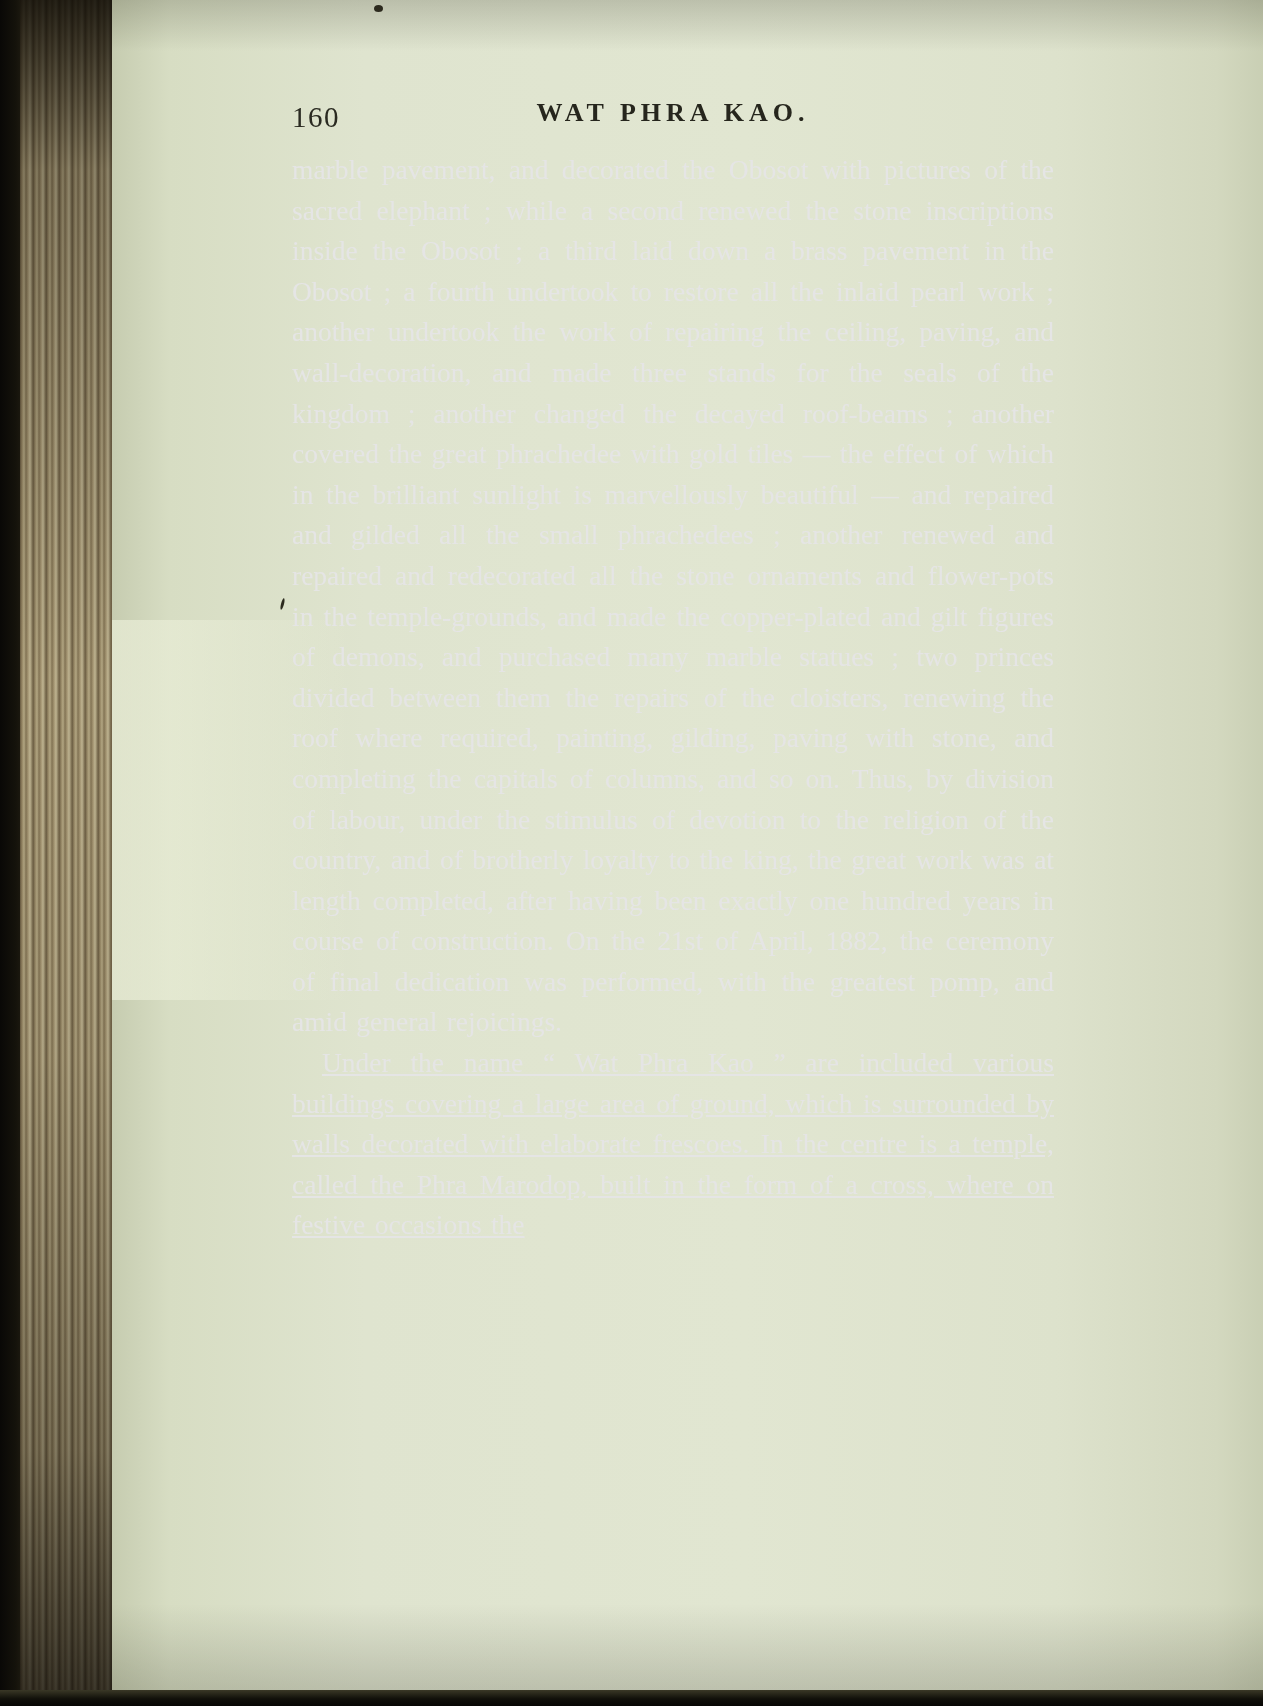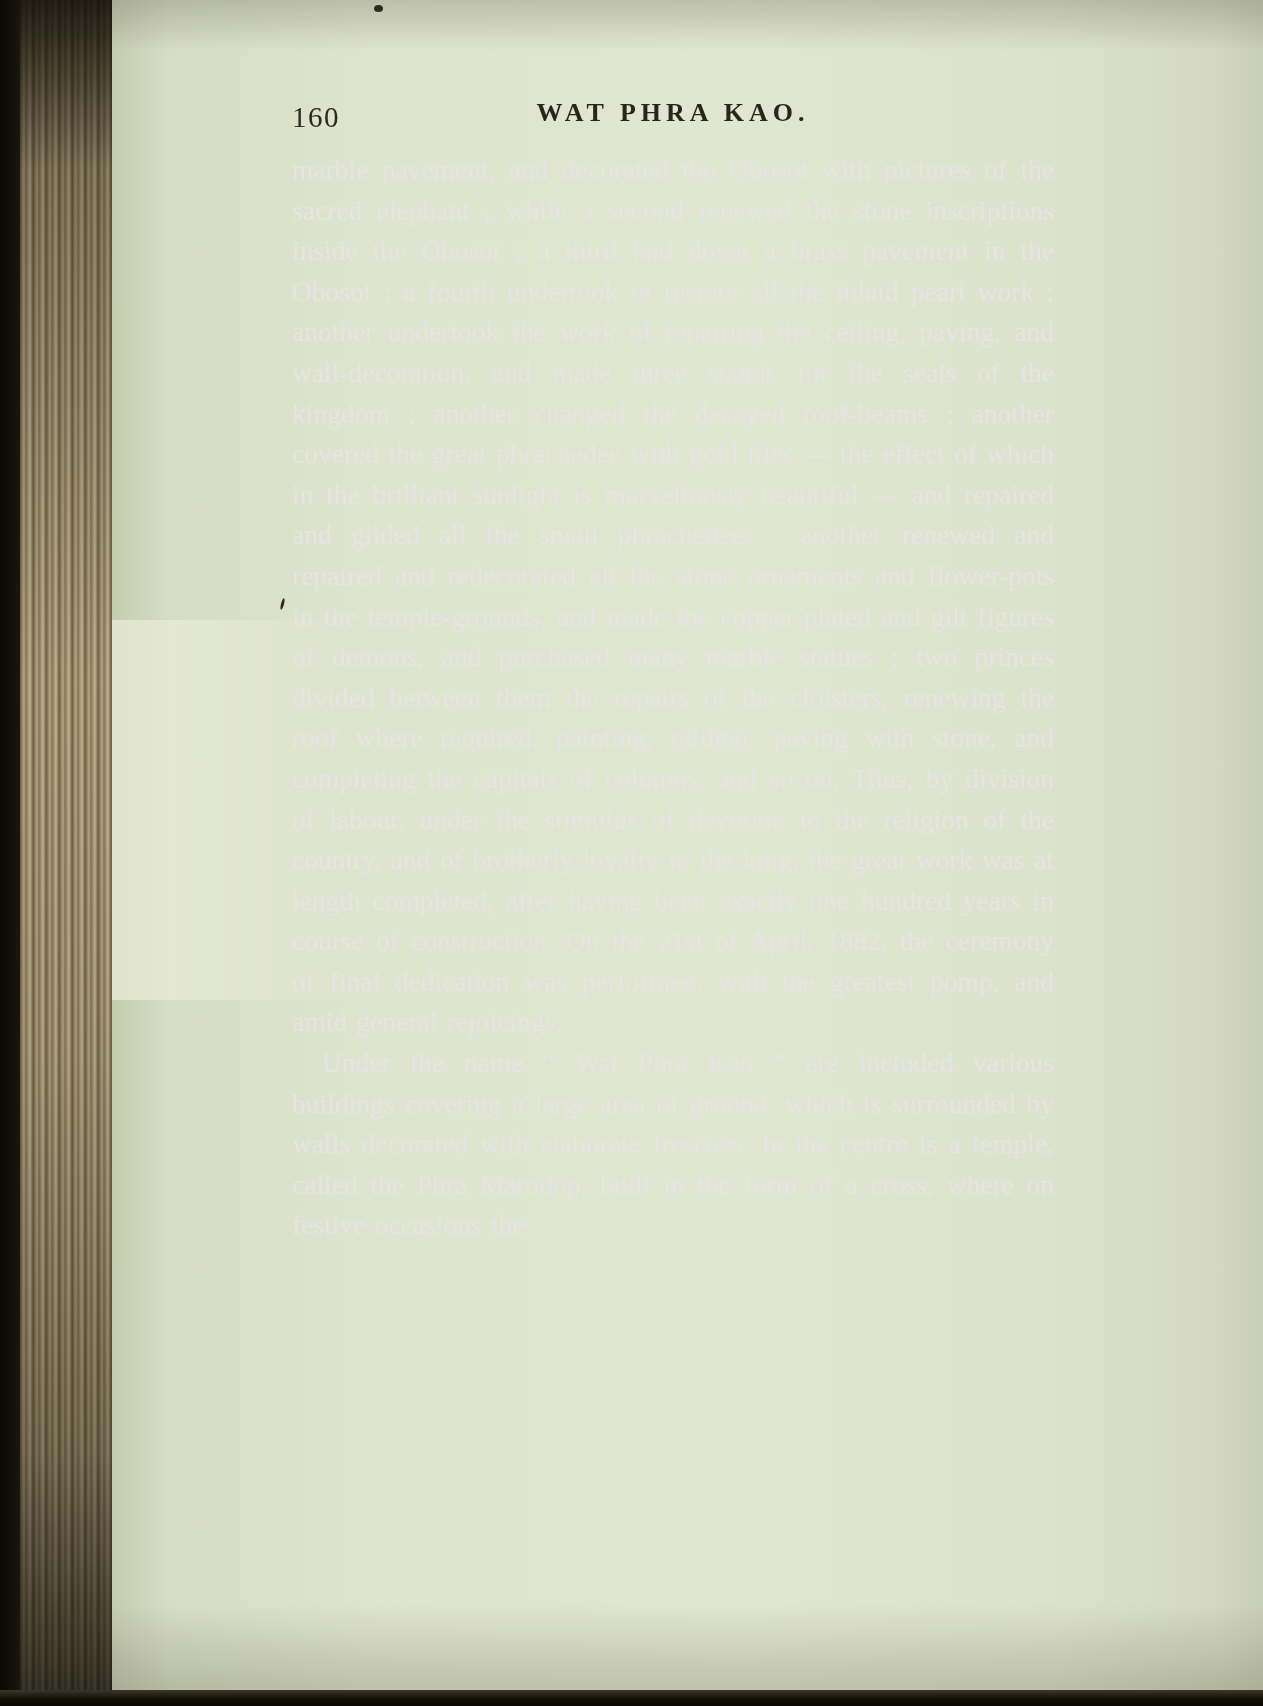--- a/index.html
+++ b/index.html
@@ -95,21 +95,21 @@
   
   .body-text {
     position: absolute; left: 292px; top: 150px; width: 762px;
     font-size: 27.5px;
     line-height: 40.6px;
     text-align: justify;
     color: #e5e5e5;
     word-spacing: 2.5px;
   }
   .para { margin: 0; padding: 0; }
-  .para-indent { text-indent: 30px; }
+  .para-indent { text-indent: 30px; text-decoration: underline; }
 </style>
 </head>
 <body>
 
 <div class="scan">
 
   <div class="black-left"></div>
   <div class="page-edges"></div>
   <div class="page-surface"></div>
 

